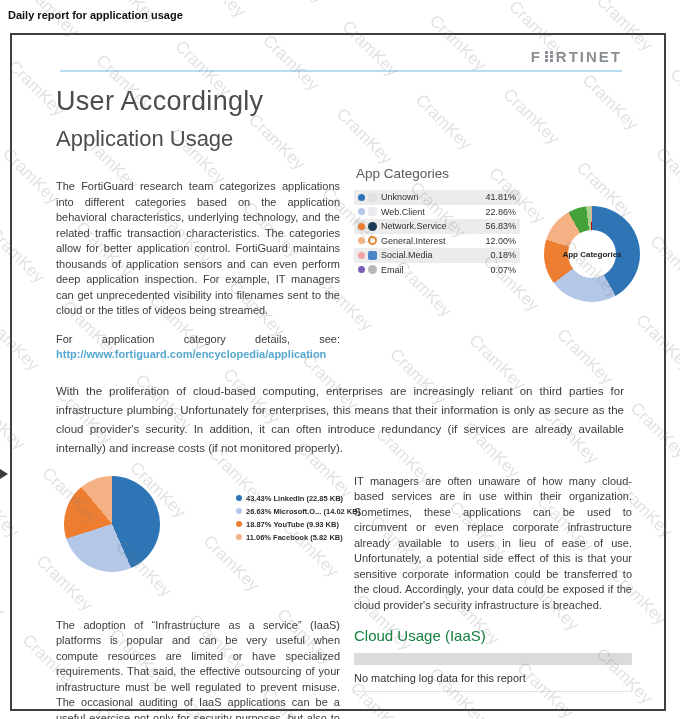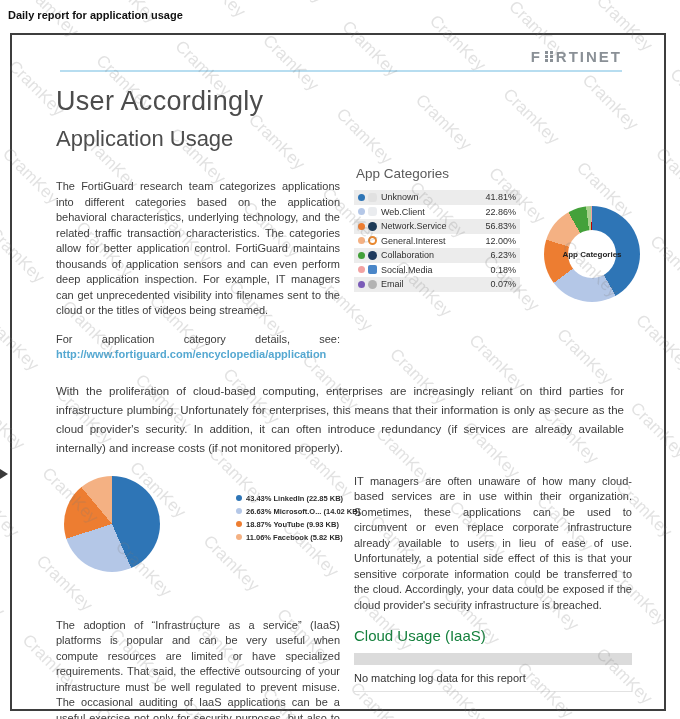--- a/index.html
+++ b/index.html
@@ -137,26 +137,20 @@
                 <span class="cat-label">Network.Service</span>
                 <span class="cat-pct">56.83%</span>
               </div>
               <div class="cat-row">
                 <span class="dot" style="background: rgb(244, 177, 131);"></span>
                 <span class="mini-icon" data-icon="interest-icon"></span>
                 <span class="cat-label">General.Interest</span>
                 <span class="cat-pct">12.00%</span>
               </div>
               <div class="cat-row">
-                <span class="dot" style="background: rgb(68, 161, 58);"></span>
-                <span class="mini-icon" data-icon="collaboration-icon"></span>
-                <span class="cat-label">Collaboration</span>
-                <span class="cat-pct">6.23%</span>
-              </div>
-              <div class="cat-row">
                 <span class="dot" style="background: rgb(242, 162, 162);"></span>
                 <span class="mini-icon" data-icon="social-icon"></span>
                 <span class="cat-label">Social.Media</span>
                 <span class="cat-pct">0.18%</span>
               </div>
               <div class="cat-row">
                 <span class="dot" style="background: rgb(123, 92, 184);"></span>
                 <span class="mini-icon" data-icon="email-icon"></span>
                 <span class="cat-label">Email</span>
                 <span class="cat-pct">0.07%</span>

